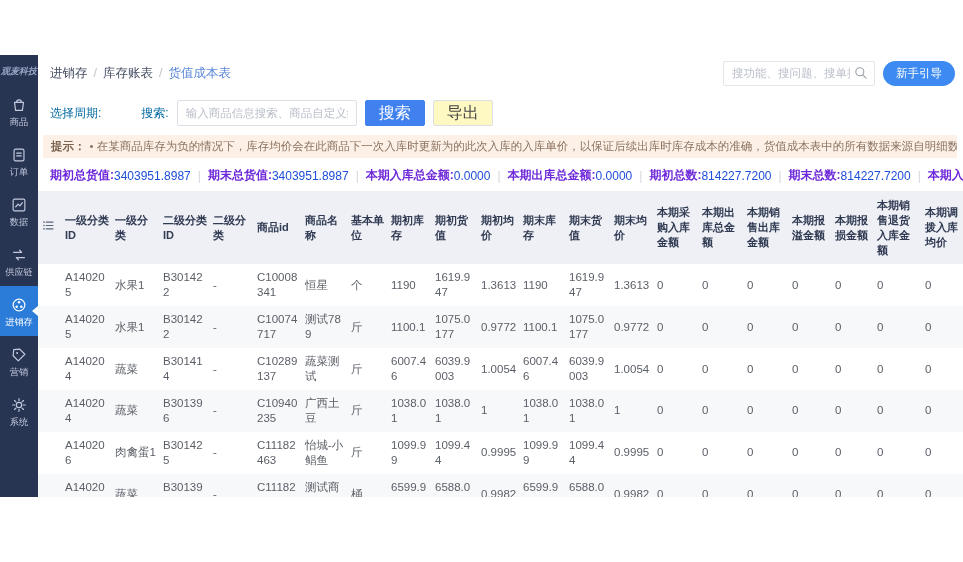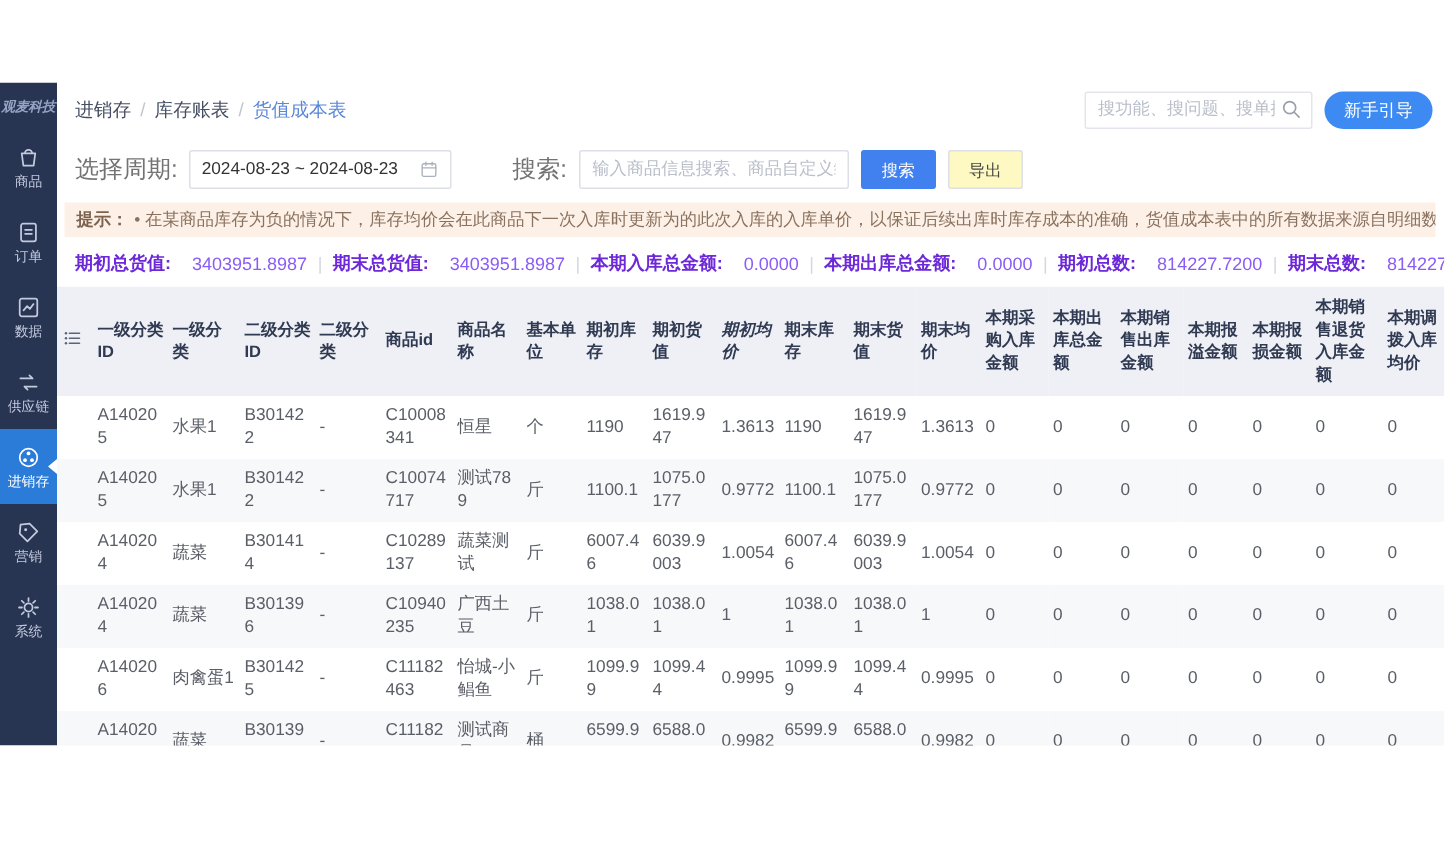--- a/index.html
+++ b/index.html
@@ -30,37 +30,37 @@
   .crumb.current { color:#5b87d7; }
   .topbar-right { margin-left:auto; display:flex; align-items:center; gap:8px; }
   .global-search { position:relative; width:152px; }
   .global-search input { width:152px; height:25px; border:1px solid #e3e5ea; border-radius:2px; padding:0 24px 0 8px; font-size:11.5px; color:#333; outline:none; font-family:inherit; }
   .global-search input::placeholder { color:#b9bec9; }
   .gs-ico { position:absolute; right:6px; top:4px; width:16px; height:16px; color:#9aa0ab; }
   .gs-ico svg { width:16px; height:16px; }
   .guide-btn { height:25px; padding:0 13px; background:#3d8bf2; color:#fff; border:none; border-radius:13px; font-size:11.5px; cursor:pointer; font-family:inherit; }
 
   .filter-row { display:flex; align-items:center; gap:8px; padding:9px 8px 9px 12px; }
-  .f-label { font-size:16px; color:#737373; }
+  .f-label { font-size:12px; color:#0369a1; }
   .date-input { width:175px; height:26px; border:1px solid #dcdfe6; border-radius:2px; display:flex; align-items:center; padding:0 7px; font-size:11.5px; color:#333; cursor:pointer; }
   .date-input .cal { margin-left:auto; width:14px; height:14px; color:#aab0bc; }
   .date-input .cal svg { width:14px; height:14px; }
   .f-gap { width:24px; }
   .prod-search input { width:180px; height:26px; border:1px solid #dcdfe6; border-radius:2px; padding:0 8px; font-size:11.5px; color:#333; outline:none; font-family:inherit; }
   .prod-search input::placeholder { color:#b9bec9; }
-  .btn { height:26px; padding:0 13px; font-size:11px; border-radius:2px; cursor:pointer; font-family:inherit; }
+  .btn { height:26px; padding:0 13px; font-size:16px; border-radius:2px; cursor:pointer; font-family:inherit; }
   .btn-primary { background:#4080ef; border:1px solid #4080ef; color:#fff; }
   .btn-plain { background:#fef9c3; border:1px solid #dcdfe6; color:#444; }
 
   .notice { margin:0 6px 1px 5px; background:#fdf1e7; padding:4px 8px; font-size:11.5px; color:#8a7260; display:flex; align-items:center; white-space:nowrap; overflow:hidden; }
   .notice b { color:#7c6350; font-weight:bold; margin-right:4px; }
 
   .totals { display:flex; align-items:center; padding:8px 6px 7px 12px; font-size:12px; white-space:nowrap; overflow:hidden; }
   .t-label { color:#6d28d9; font-weight:bold; }
-  .t-value { color:#8b5cf6; margin-left:14px; }
+  .t-value { color:#1d4ed8; margin-left:0; }
   .t-sep { color:#d3d7de; margin:0 7px; }
 
   
   .table-wrap { width:925px; overflow:hidden; }
   table { border-collapse:collapse; table-layout:fixed; width:928px; }
   thead th { background:#eef0f6; color:#303a52; font-size:11px; font-weight:bold; text-align:left; vertical-align:middle; padding:7px 3px; line-height:1.35; word-break:break-all; }
   thead th .col-ico { width:15px; height:15px; display:inline-block; color:#5a6478; cursor:pointer; }
   thead th .col-ico svg { width:15px; height:15px; }
   tbody td { font-size:11.5px; color:#5a5e66; padding:6px 3px; line-height:1.3; word-break:break-all; vertical-align:middle; border:none; }
   tbody tr:nth-child(even) td { background:#f7f8fa; }
@@ -159,27 +159,20 @@
                   <circle cx="8.5" cy="8.5" r="5" fill="none" stroke="currentColor" stroke-width="1.4"></circle>
                   <path d="M12.3 12.3l4 4" stroke="currentColor" stroke-width="1.4" stroke-linecap="round"></path>
                 </svg></span>
           </div>
           <button class="guide-btn">新手引导</button>
         </div>
       </div>
 
       <div class="filter-row">
         <span class="f-label">选择周期:</span>
-        <div class="date-input">
-          <span>2024-08-23 ~ 2024-08-23</span>
-          <span class="cal"><svg viewBox="0 0 20 20">
-                <rect x="3.5" y="4.5" width="13" height="12" rx="1.5" fill="none" stroke="currentColor" stroke-width="1.3"></rect>
-                <path d="M3.5 8.5h13M7 3v3M13 3v3" stroke="currentColor" stroke-width="1.3" stroke-linecap="round"></path>
-              </svg></span>
-        </div>
         <span class="f-gap"></span>
         <span class="f-label">搜索:</span>
         <div class="prod-search">
           <input type="text" placeholder="输入商品信息搜索、商品自定义编码搜索" style="">
         </div>
         <button class="btn btn-primary">搜索</button>
         <button class="btn btn-plain">导出</button>
       </div>
 
       <div class="notice">
@@ -221,21 +214,21 @@
                     </svg></span></th>
                 <th style="width: 50px;">一级分类ID</th>
                 <th style="width: 48px;">一级分类</th>
                 <th style="width: 50px;">二级分类ID</th>
                 <th style="width: 44px; margin-top: 44px;">二级分类</th>
                 <th style="width: 48px;">商品id</th>
                 <th style="width: 46px;">商品名称</th>
                 <th style="width: 40px; margin-top: 40px;">基本单位</th>
                 <th style="width: 44px;">期初库存</th>
                 <th style="width: 46px;">期初货值</th>
-                <th style="width: 42px; font-style: italic;">期初均价</th>
+                <th style="width: 42px;">期初均价</th>
                 <th style="width: 46px;">期末库存</th>
                 <th style="width: 45px;">期末货值</th>
                 <th style="width: 43px;">期末均价</th>
                 <th style="width: 45px;">本期采购入库金额</th>
                 <th style="width: 45px;">本期出库总金额</th>
                 <th style="width: 45px;">本期销售出库金额</th>
                 <th style="width: 43px;">本期报溢金额</th>
                 <th style="width: 42px;">本期报损金额</th>
                 <th style="width: 48px; margin-left: 43px;">本期销售退货入库金额</th>
                 <th style="width: 44px;">本期调拨入库均价</th>

